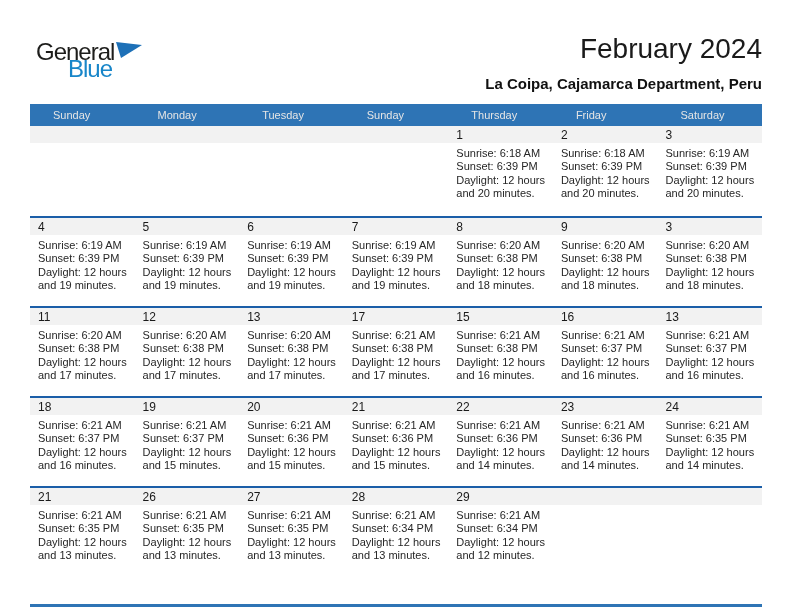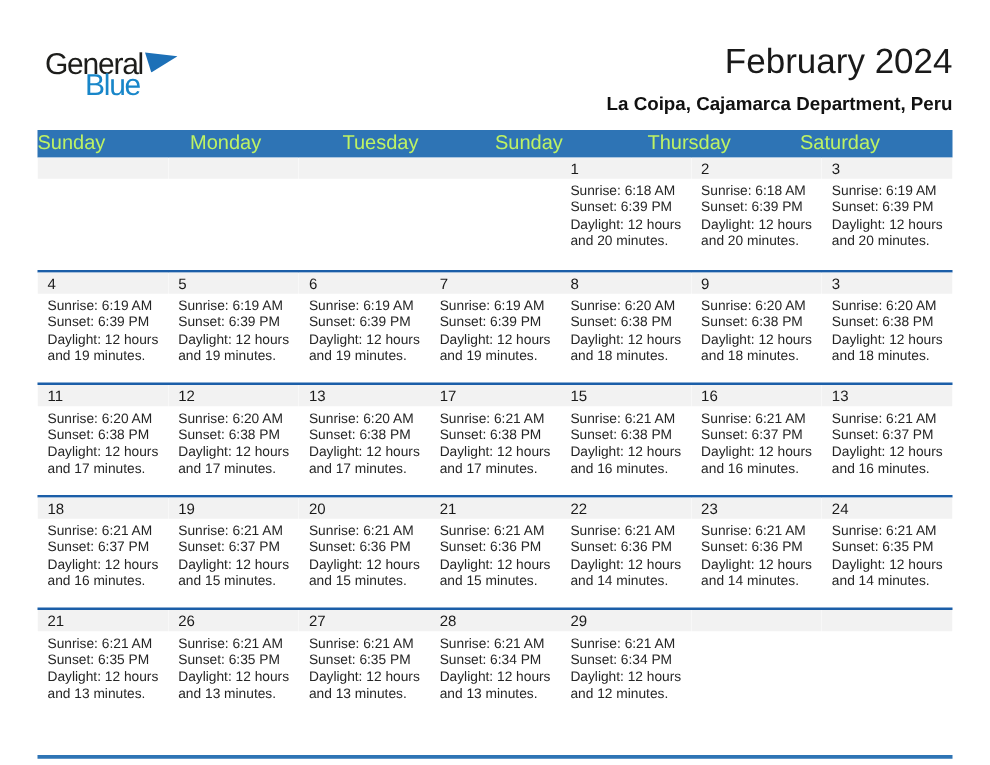--- a/index.html
+++ b/index.html
@@ -13,21 +13,21 @@
   .logo-tri{margin-left:2px;margin-top:1px;}
   .logo-blue{font-size:24px;letter-spacing:-1px;color:var(--logo-blue);margin-left:32px;margin-top:-7px;}
 
   
   .title{position:absolute;right:30px;top:33px;font-size:28px;color:#1a1a1a;text-align:right;}
   .subtitle{position:absolute;right:30px;top:75px;font-size:15px;font-weight:bold;color:#111111;text-align:center;}
 
   
   .calendar{position:absolute;left:30px;top:104px;width:732px;}
   .weekday-row{display:flex;height:22px;background:var(--header-bg);}
-  .wd-cell{flex:1 1 0;line-height:22px;font-size:16px;color:#bef264;padding-left:0;
+  .wd-cell{flex:1 1 0;line-height:22px;font-size:11px;color:#e5e5e5;padding-left:23px;
            box-sizing:border-box;white-space:nowrap;overflow:hidden;}
   .week-row{display:flex;height:90px;box-sizing:border-box;}
   .week-row + .week-row{border-top:2px solid var(--row-line);}
   .day-cell{flex:1 1 0;box-sizing:border-box;overflow:hidden;}
   .band{height:17px;background:var(--band-bg);}
   .day-num{display:block;font-size:12px;line-height:18px;padding-left:8px;color:#1a1a1a;}
   .cell-body{padding:4px 2px 0 8px;font-size:11px;line-height:13.4px;color:#262626;}
   .cline{white-space:nowrap;}
 
   
@@ -53,20 +53,21 @@
   <div class="title">February 2024</div>
   <div class="subtitle">La Coipa, Cajamarca Department, Peru</div>
 
   <div class="calendar">
     <div class="weekday-row">
         <div class="wd-cell">Sunday</div>
         <div class="wd-cell">Monday</div>
         <div class="wd-cell">Tuesday</div>
         <div class="wd-cell">Sunday</div>
         <div class="wd-cell">Thursday</div>
+        <div class="wd-cell">Friday</div>
         <div class="wd-cell">Saturday</div>
       </div>
     <div>
         <div class="week-row">
           <div class="day-cell">
             <div class="band">
               <span class="day-num"></span>
             </div>
             <div class="cell-body">
               <div class="cline"></div>

